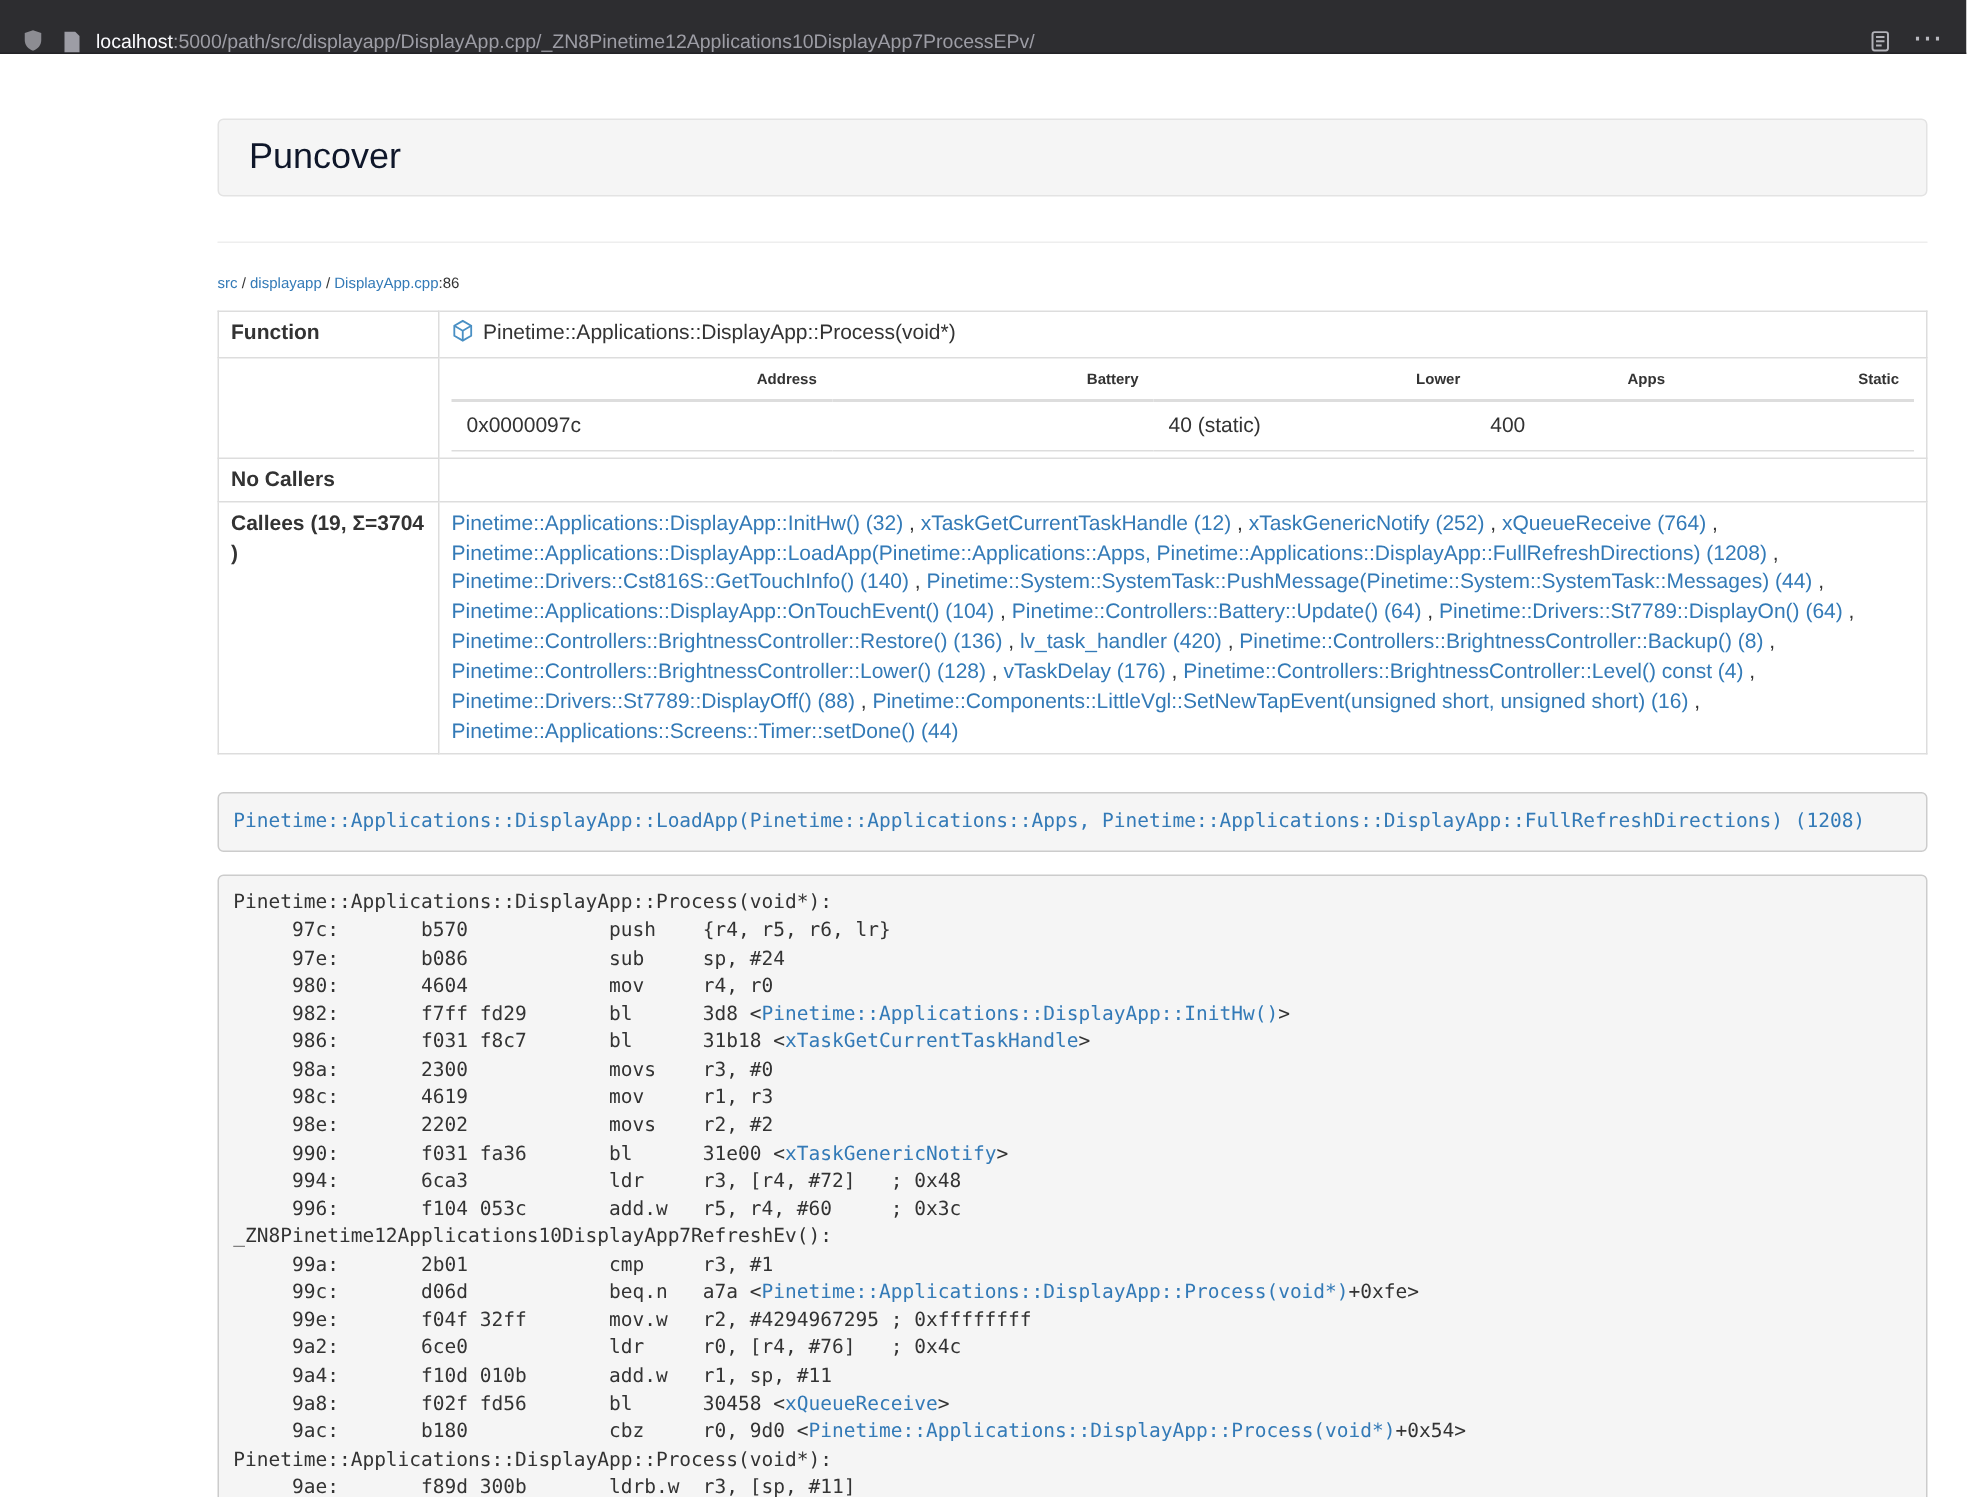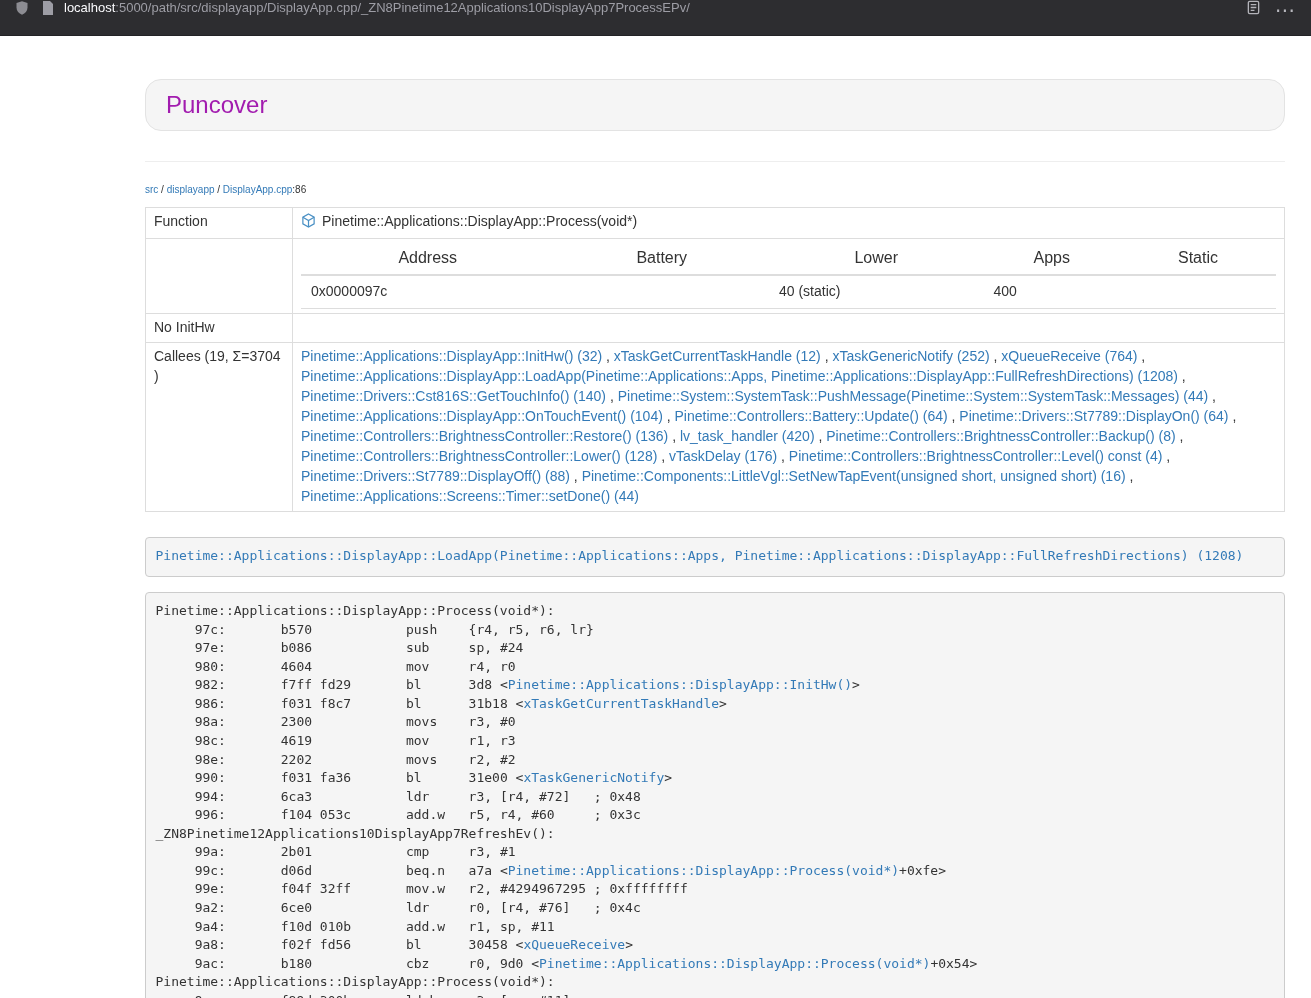--- a/index.html
+++ b/index.html
@@ -10,45 +10,45 @@
   *{box-sizing:border-box}
   html,body{margin:0;padding:0}
   body{
     width:1311px;height:998px;overflow:hidden;
     background:var(--page-bg);color:var(--text);
     font-family:"Liberation Sans","DejaVu Sans",sans-serif;font-size:14px;
   }
   a{color:var(--link);text-decoration:none;cursor:pointer}
 
   
-  .chrome{height:36px;background:var(--chrome-bg);display:flex;align-items:flex-start;
+  .chrome{height:36px;background:var(--chrome-bg);display:flex;align-items:flex-end;
     padding:0 14px;gap:12px;border-bottom:1px solid #232326}
   .chrome svg{display:block}
   .urlbar{flex:1;display:flex;align-items:center;gap:10px;min-width:0;cursor:text}
   .url{font-size:13px;color:var(--chrome-muted);white-space:nowrap;overflow:hidden}
   .url .host{color:var(--chrome-text)}
   .menu-dots{color:#b8b8be;font-size:20px;line-height:1;padding:0 2px;cursor:pointer;font-family:"DejaVu Sans",sans-serif}
 
   
   .container{margin-left:145px;width:1140px}
   .title-box{margin-top:43px;margin-bottom:30px;background:var(--panel-bg);
-    border:1px solid var(--panel-border);border-radius:16px;padding:11px 20px;
-    font-size:24px;font-weight:500;color:#a21caf}
+    border:1px solid var(--panel-border);border-radius:4px;padding:11px 20px;
+    font-size:24px;font-weight:500;color:#0f172a}
   hr{border:0;border-top:1px solid #eee;margin:0 0 21px}
   .breadcrumb{margin-bottom:10px;font-size:10px;line-height:1.42857}
 
   table.main{width:100%;border-collapse:collapse;margin-bottom:25px}
   table.main>tbody>tr>th,
   table.main>tbody>tr>td{border:1px solid var(--table-border);padding:4px 8px;
     text-align:left;vertical-align:top;font-size:14px;line-height:1.42857;color:#333}
-  th.side{width:147px;font-weight:400}
+  th.side{width:147px;font-weight:700}
   td.nest-cell{padding:2px 2px}
 
   table.sub{width:100%;border-collapse:collapse;border-bottom:1px solid var(--table-border)}
-  table.sub th{border-bottom:2px solid var(--table-border);padding:4px 10px;text-align:center;font-weight:400;font-size:16px}
+  table.sub th{border-bottom:2px solid var(--table-border);padding:4px 10px;text-align:right;font-weight:700;font-size:10px}
   table.sub td{padding:6px 10px;font-size:14px}
   .w-address{width:26%}.w-remarks{width:22%}.w-stack{width:22%}.w-code{width:14%}.w-static{width:16%}
 
   .fn-icon{display:inline-block;vertical-align:-2px;margin-right:6px}
 
   pre{background:var(--pre-bg);border:1px solid var(--pre-border);border-radius:4px;
     padding:9.5px;margin:0 0 15px;
     font-family:"DejaVu Sans Mono","Liberation Mono",monospace;font-size:13px;
     line-height:1.42857;color:#333;white-space:pre;tab-size:8;overflow:hidden}
 </style>
@@ -120,21 +120,21 @@
                 <td></td>
                 <td>40 (static)</td>
                 <td>400</td>
                 <td></td>
               </tr>
             </tbody>
           </table>
         </td>
       </tr>
       <tr>
-        <th class="side">No InitHw</th>
+        <th class="side">No Callers</th>
         <td></td>
       </tr>
       <tr>
         <th class="side">Callees (19, Σ=3704 )</th>
         <td><a href="#">Pinetime::Applications::DisplayApp::InitHw() (32)</a> , <a href="#">xTaskGetCurrentTaskHandle (12)</a> , <a href="#">xTaskGenericNotify (252)</a> , <a href="#">xQueueReceive (764)</a> , <a href="#">Pinetime::Applications::DisplayApp::LoadApp(Pinetime::Applications::Apps, Pinetime::Applications::DisplayApp::FullRefreshDirections) (1208)</a> , <a href="#">Pinetime::Drivers::Cst816S::GetTouchInfo() (140)</a> , <a href="#">Pinetime::System::SystemTask::PushMessage(Pinetime::System::SystemTask::Messages) (44)</a> , <a href="#">Pinetime::Applications::DisplayApp::OnTouchEvent() (104)</a> , <a href="#">Pinetime::Controllers::Battery::Update() (64)</a> , <a href="#">Pinetime::Drivers::St7789::DisplayOn() (64)</a> , <a href="#">Pinetime::Controllers::BrightnessController::Restore() (136)</a> , <a href="#">lv_task_handler (420)</a> , <a href="#">Pinetime::Controllers::BrightnessController::Backup() (8)</a> , <a href="#">Pinetime::Controllers::BrightnessController::Lower() (128)</a> , <a href="#">vTaskDelay (176)</a> , <a href="#">Pinetime::Controllers::BrightnessController::Level() const (4)</a> , <a href="#">Pinetime::Drivers::St7789::DisplayOff() (88)</a> , <a href="#">Pinetime::Components::LittleVgl::SetNewTapEvent(unsigned short, unsigned short) (16)</a> , <a href="#">Pinetime::Applications::Screens::Timer::setDone() (44)</a></td>
       </tr>
     </tbody>
   </table>
 
   <pre><a href="#">Pinetime::Applications::DisplayApp::LoadApp(Pinetime::Applications::Apps, Pinetime::Applications::DisplayApp::FullRefreshDirections) (1208)</a></pre>

